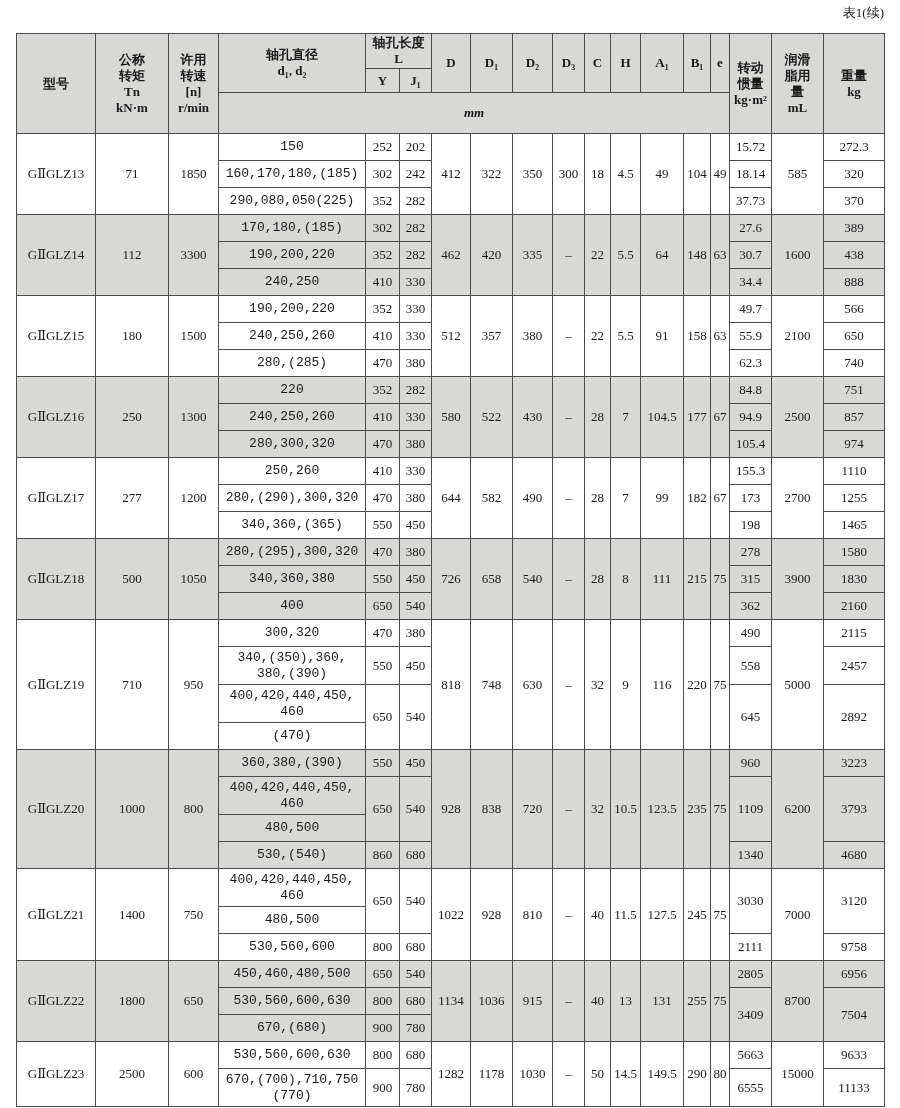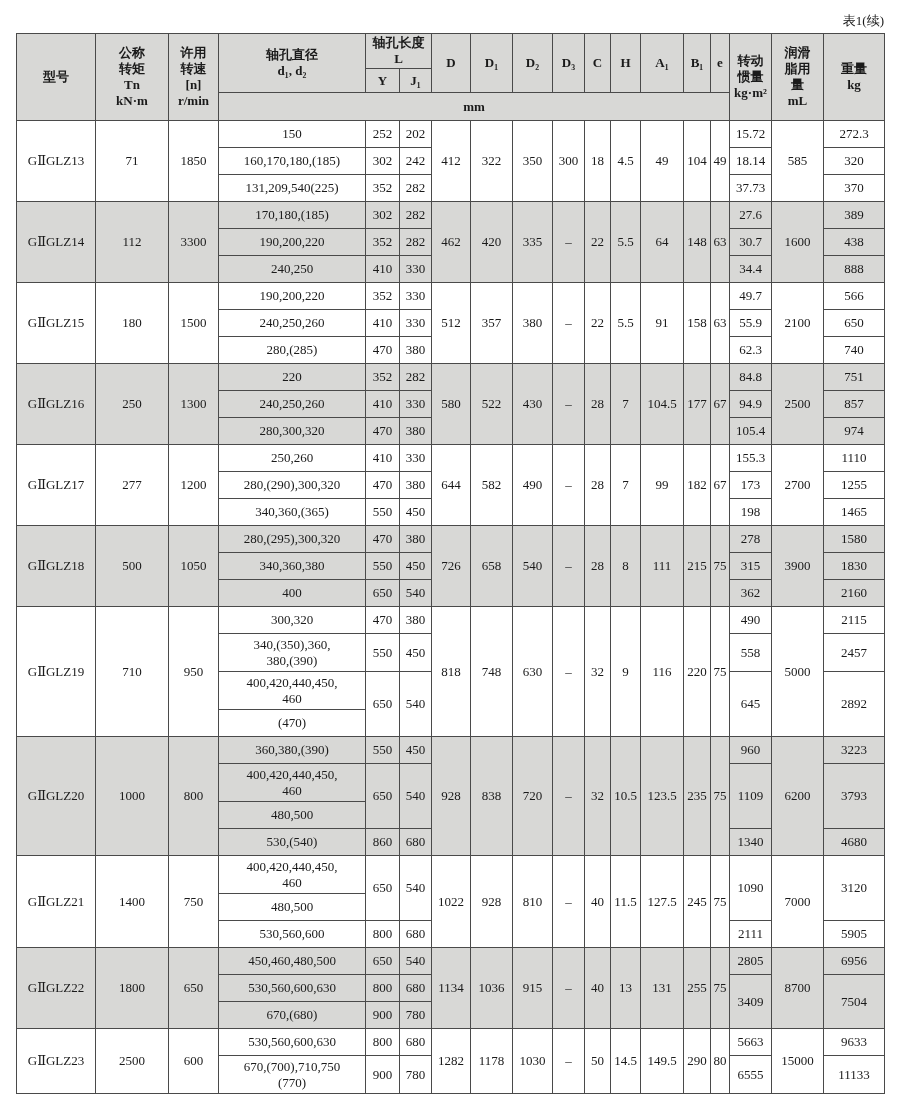--- a/index.html
+++ b/index.html
@@ -2,21 +2,21 @@
 <html><head>
 <meta charset="utf-8">
 <style>
   html,body { margin:0; padding:0; background:#ffffff; }
   body {
     width:900px; height:1108px; position:relative; overflow:hidden;
     font-family:"Liberation Serif","DejaVu Serif",serif;
     color:#1a1a1a;
   }
   .page-title {
-    position:absolute; top:12px; right:16px;
+    position:absolute; top:4px; right:16px;
     font-size:13px; color:#1a1a1a;
   }
   table.spec {
     position:absolute; left:16px; top:33px; width:868px;
     border-collapse:collapse; table-layout:fixed;
   }
   table.spec th, table.spec td {
     border:1px solid #4a4a4a;
     padding:1px 2px;
     font-size:13px;
@@ -25,27 +25,27 @@
     vertical-align:middle;
     overflow:hidden;
   }
   table.spec th {
     background:#d8d8d6;
     font-weight:bold;
     white-space:pre-line;
   }
   tr.hr1 { height:32px; }
   tr.hr2 { height:24px; }
-  tr.hr3 { height:28px; }
+  tr.hr3 { height:41px;font-style:italic; }
   th.dimhead { font-size:14px; }
   tbody tr { height:27px; background:#ffffff; }
   tbody tr.tall { height:38px; }
   tbody tr.shaded td { background:#d8d8d6; }
   td.dia {
-    text-align:left; padding-left:7px; white-space:pre-line;
+    text-align:left; padding-left:7px; white-space:pre-line;font-family:Liberation Mono, monospace;
   }
 </style>
 </head>
 <body>
 
 <div class="page-title">表1(续)</div>
 
 <table class="spec">
   <colgroup>
     <col style="width:79px">
@@ -131,21 +131,21 @@
         <td>272.3</td>
       </tr>
       <tr>
         <td class="dia">160,170,180,(185)</td>
         <td>302</td>
         <td>242</td>
         <td>18.14</td>
         <td>320</td>
       </tr>
       <tr>
-        <td class="dia">131,209,540(225)</td>
+        <td class="dia">290,080,050(225)</td>
         <td>352</td>
         <td>282</td>
         <td>37.73</td>
         <td>370</td>
       </tr>
       <tr class="shaded">
         <td class="model" rowspan="3">GⅡGLZ14</td>
         <td rowspan="3">112</td>
         <td rowspan="3">3300</td>
         <td class="dia">170,180,(185)</td>
@@ -401,33 +401,33 @@
         <td rowspan="2">540</td>
         <td rowspan="3">1022</td>
         <td rowspan="3">928</td>
         <td rowspan="3">810</td>
         <td rowspan="3">–</td>
         <td rowspan="3">40</td>
         <td rowspan="3">11.5</td>
         <td rowspan="3">127.5</td>
         <td rowspan="3">245</td>
         <td rowspan="3">75</td>
-        <td rowspan="2">1090</td>
+        <td rowspan="2">3030</td>
         <td rowspan="3">7000</td>
         <td rowspan="2">3120</td>
       </tr>
       <tr>
         <td class="dia">480,500</td>
       </tr>
       <tr>
         <td class="dia">530,560,600</td>
         <td>800</td>
         <td>680</td>
         <td>2111</td>
-        <td>5905</td>
+        <td>9758</td>
       </tr>
       <tr class="shaded">
         <td class="model" rowspan="3">GⅡGLZ22</td>
         <td rowspan="3">1800</td>
         <td rowspan="3">650</td>
         <td class="dia">450,460,480,500</td>
         <td>650</td>
         <td>540</td>
         <td rowspan="3">1134</td>
         <td rowspan="3">1036</td>

